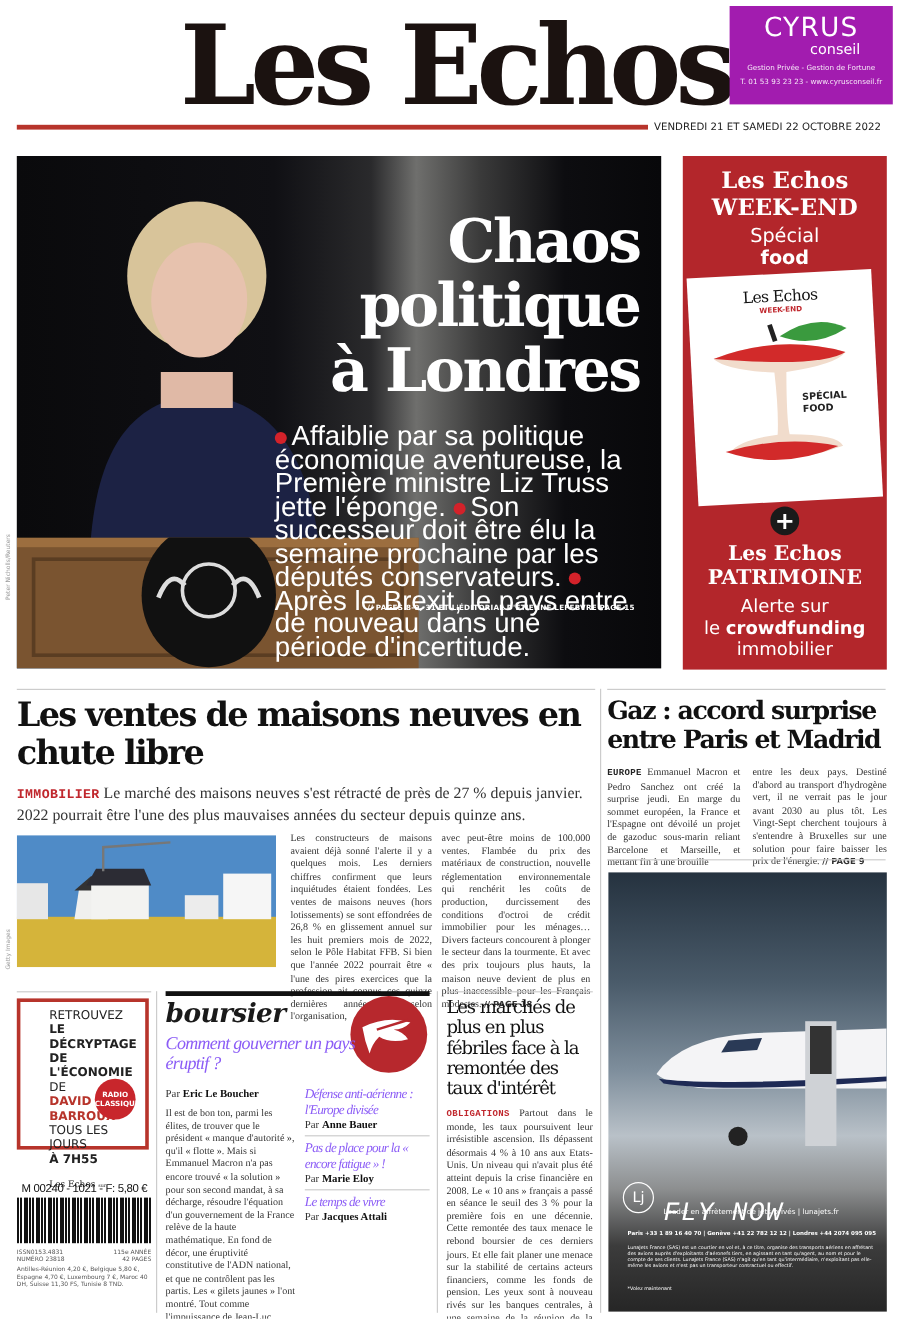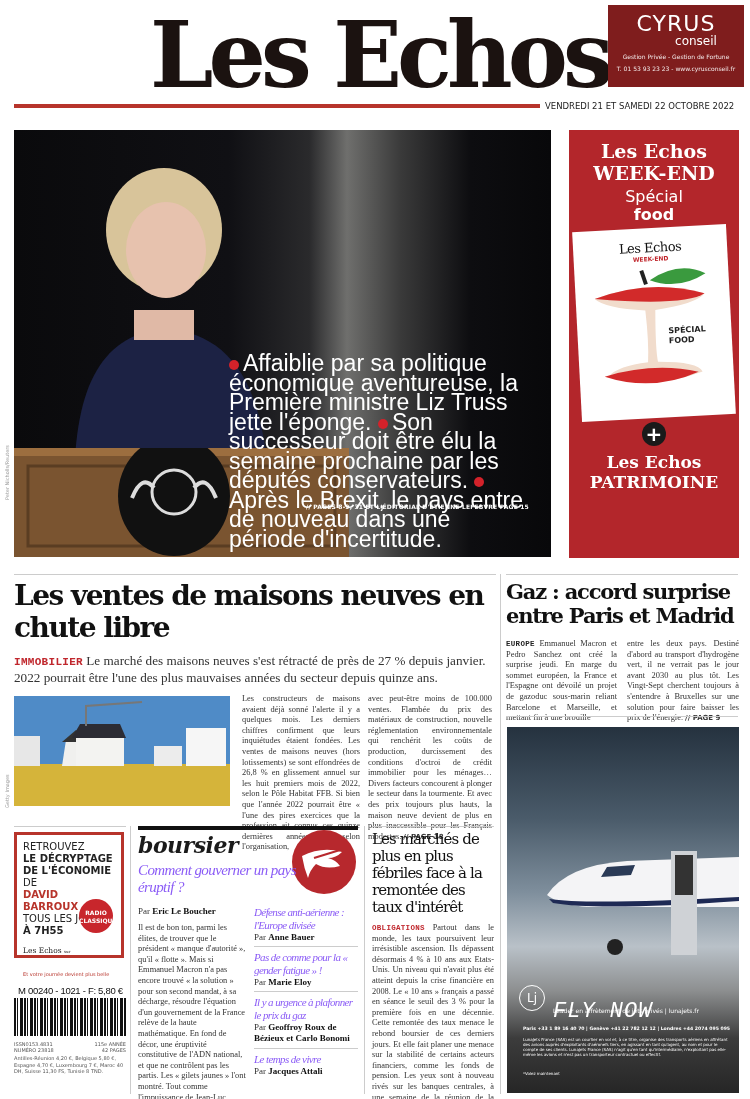--- a/index.html
+++ b/index.html
@@ -1,19 +1,19 @@
 <!DOCTYPE html>
 <html><head>
 <meta charset="utf-8">
 <style>
 *{box-sizing:border-box;margin:0;padding:0}
 body{width:750px;height:1099px;background:#fff;position:relative;overflow:hidden;font-family:"DejaVu Serif",serif;color:#1a1a1a}
 .abs{position:absolute}
 .masthead{left:150px;top:0px;font-family:"DejaVu Serif",serif;font-weight:bold;font-size:92px;letter-spacing:-5px;color:#1b1210;line-height:110px;transform:scaleX(0.98);transform-origin:left}
-.cyrus{left:608px;top:5px;width:136px;height:82px;background:#7f1d1d;color:#fff;text-align:center;font-family:"DejaVu Sans",sans-serif}
+.cyrus{left:608px;top:5px;width:136px;height:82px;background:#a21caf;color:#fff;text-align:center;font-family:"DejaVu Sans",sans-serif}
 .cyrus .brand{font-size:22px;letter-spacing:1px;margin-top:8px;line-height:22px}
 .cyrus .sub{font-size:12px;margin-left:40px;line-height:12px}
 .cyrus .tag{font-size:6px;margin-top:6px;opacity:.9}
 .cyrus .tel{font-size:6px;margin-top:5px;opacity:.9}
 .redline{left:14px;top:104px;width:526px;height:4px;background:#b7342b}
 .date{left:545px;top:101px;font-family:"DejaVu Sans",sans-serif;font-size:8.5px;color:#222}
 .hero{left:14px;top:130px;width:537px;height:427px;background:linear-gradient(90deg,#0a0a0c 0%,#101014 40%,#2a2a2c 55%,#6f6f6d 62%,#3a3a3a 72%,#0d0d10 85%,#08080a 100%);overflow:hidden}
 .hero .photo-person{position:absolute;left:40px;top:30px;width:250px;height:330px}
 .hero h1{position:absolute;right:18px;top:44px;text-align:right;color:#fff;font-family:"DejaVu Serif",serif;font-weight:bold;font-size:50px;line-height:54px;letter-spacing:-2px}
 .hero .lede{position:absolute;right:22px;top:224px;width:300px;text-align:left;color:#fff;font-family:Liberation Sans, sans-serif;font-size:23px;line-height:19.5px}
@@ -29,21 +29,21 @@
 .cover .cw{font-family:"DejaVu Sans",sans-serif;font-size:6px;color:#c0272d;font-weight:bold}
 .plus{position:absolute;left:73px;top:292px;width:24px;height:24px;border-radius:50%;background:#1a1a1a;color:#fff;font-family:"DejaVu Sans",sans-serif;font-weight:bold;font-size:20px;line-height:24px}
 .promo .t2{position:absolute;left:0;right:0;top:322px;font-family:"DejaVu Serif",serif;font-weight:bold;font-size:17px;line-height:20px}
 .promo .s2{position:absolute;left:0;right:0;top:366px;font-family:"DejaVu Sans",sans-serif;font-size:15px;line-height:18px}
 .rule{height:1px;background:#ccc}
 .h2{font-family:"DejaVu Serif",serif;font-weight:bold;letter-spacing:-1.5px;color:#111}
 .kicker{font-family:Liberation Mono, monospace;font-weight:bold;color:#c0272d;letter-spacing:.3px}
 .body8{font-family:"Liberation Serif",serif;font-size:8.4px;line-height:10.6px;color:#333;text-align:justify}
 .pageref{font-family:"DejaVu Sans",sans-serif;font-weight:bold;font-size:7px}
 .vline{width:1px;background:#ccc}
-.radio{left:14px;top:832px;width:110px;height:126px;border:3px solid #b7342b;padding:6px 6px;font-family:"DejaVu Sans",sans-serif;font-size:10px;line-height:12px;color:#222}
+.radio{left:14px;top:832px;width:110px;height:126px;border:3px solid #b7342b;padding:6px 24px;font-family:"DejaVu Sans",sans-serif;font-size:10px;line-height:12px;color:#222}
 .radio .red{color:#b7342b;font-weight:bold}
 .radio b{font-weight:bold}
 .radiologo{position:absolute;right:8px;top:64px;width:34px;height:34px;border-radius:50%;background:#c8262c;color:#fff;font-size:6px;font-weight:bold;text-align:center;line-height:8px;padding-top:10px}
 .barcode{left:14px;top:998px;width:112px;height:38px;background:repeating-linear-gradient(90deg,#111 0 2px,#fff 2px 3px,#111 3px 4px,#fff 4px 6px,#111 6px 9px,#fff 9px 10px)}
 .analyses-bar{left:138px;top:826px;width:220px;height:4px;background:#111}
 .analyses{left:138px;top:832px;font-family:"DejaVu Serif",serif;font-weight:bold;font-style:italic;font-size:22px;letter-spacing:-.5px}
 .ital{font-family:Liberation Serif, serif;font-style:italic;color:#8b5cf6;letter-spacing:-.6px}
 .by{font-family:"Liberation Serif",serif;font-size:9px;color:#333}
 .by b{font-weight:bold;color:#111}
 .hermes{left:292px;top:830px;width:64px;height:64px;border-radius:50%;background:#b7282d}
@@ -70,20 +70,25 @@
     <rect x="80" y="150" width="60" height="30" fill="#e0b9a6"></rect>
   </svg>
   <svg style="position:absolute;left:0;top:318px;width:335px;height:109px" viewBox="0 0 335 109">
     <rect x="0" y="0" width="335" height="109" fill="#7a5430"></rect>
     <rect x="0" y="0" width="335" height="8" fill="#9c6e3f"></rect>
     <rect x="14" y="18" width="307" height="80" fill="none" stroke="#5a3d22" stroke-width="3"></rect>
     <ellipse cx="160" cy="48" rx="56" ry="60" fill="#111"></ellipse>
     <circle cx="160" cy="44" r="22" fill="none" stroke="#ddd" stroke-width="3"></circle>
     <path d="M118 50 q10 -25 22 -10 M202 50 q-10 -25 -22 -10" stroke="#ddd" stroke-width="4" fill="none"></path>
   </svg>
+  <h1>
+    <span>Chaos</span><br>
+    <span>politique</span><br>
+    <span>à Londres</span>
+  </h1>
   <div class="lede">
     <span class="dot"></span><span>Affaiblie par sa politique économique aventureuse, la Première ministre Liz Truss jette l'éponge.</span>
     <span class="dot"></span><span>Son successeur doit être élu la semaine prochaine par les députés conservateurs.</span>
     <span class="dot"></span><span>Après le Brexit, le pays entre de nouveau dans une période d'incertitude.</span>
   </div>
   <div class="ref">// PAGES 8-9, 31 ET L'ÉDITORIAL D'ÉTIENNE LEFEBVRE PAGE 15</div>
 </div>
 <div class="abs credit">Peter Nicholls/Reuters</div>
 
 <div class="abs promo">
@@ -102,20 +107,25 @@
       <path d="M12 34 q56 -18 110 0 q-8 10 -50 14 q-2 40 0 52 q40 2 44 12 q-50 16 -94 0 q10 -10 40 -12 q2 -20 0 -52 q-40 -4 -50 -14z" fill="#f1dccc"></path>
       <path d="M12 34 q56 -18 110 0 q-20 12 -110 0z" fill="#d22a2a"></path>
       <path d="M18 112 q50 -12 94 0 q-47 18 -94 0z" fill="#d22a2a"></path>
       <text x="84" y="72" font-size="8" font-weight="bold" font-family="DejaVu Sans" fill="#222">SPÉCIAL</text>
       <text x="84" y="82" font-size="8" font-weight="bold" font-family="DejaVu Sans" fill="#222">FOOD</text>
     </svg>
   </div>
   <div class="plus">+</div>
   <div class="t2">
     <span>Les Echos</span><br><span>PATRIMOINE</span>
+  </div>
+  <div class="s2">
+    <span>Alerte sur</span><br>
+    <span>le </span><b>crowdfunding</b><br>
+    <span>immobilier</span>
   </div>
 </div>
 
 <div class="abs rule" style="left:14px;top:574px;width:482px"></div>
 <div class="abs h2" style="left:14px;top:580px;width:480px;font-size:28px;line-height:32px">Les ventes de maisons neuves en chute libre</div>
 <div class="abs" style="left:14px;top:653px;width:482px;font-family:'Liberation Serif',serif;font-size:13.2px;line-height:15px;color:#333">
   <span class="kicker" style="font-size:11px">IMMOBILIER</span>
   <span>Le marché des maisons neuves s'est rétracté de près de 27 % depuis janvier. 2022 pourrait être l'une des plus mauvaises années du secteur depuis quinze ans.</span>
 </div>
 <svg class="abs" style="left:14px;top:696px;width:216px;height:110px" viewBox="0 0 216 110">
@@ -187,26 +197,22 @@
 <div class="abs by" style="left:138px;top:906px"><span>Par </span><b>Eric Le Boucher</b></div>
 <div class="abs body8" style="left:138px;top:923px;width:108px;text-align:left">
   <span>Il est de bon ton, parmi les élites, de trouver que le président « manque d'autorité », qu'il « flotte ». Mais si Emmanuel Macron n'a pas encore trouvé « la solution » pour son second mandat, à sa décharge, résoudre l'équation d'un gouvernement de la France relève de la haute mathématique. En fond de décor, une éruptivité constitutive de l'ADN national, et que ne contrôlent pas les partis. Les « gilets jaunes » l'ont montré. Tout comme l'impuissance de Jean-Luc Mélenchon à fédérer à son profit « la souffrance », et son échec à faire passer le chaos de l'Assemblée à la rue.</span> 
 </div>
 <div class="abs" style="left:254px;top:906px;width:104px">
   <div style="padding-bottom:4px;border-bottom:1px solid #ccc">
     <div class="ital" style="font-size:11px;line-height:13px">Défense anti-aérienne : l'Europe divisée</div>
     <div class="by"><span>Par </span><b>Anne Bauer</b></div>
   </div>
   <div style="padding:4px 0;border-bottom:1px solid #ccc">
-    <div class="ital" style="font-size:11px;line-height:13px">Pas de comme pour la « gender fatigue » !</div>
+    <div class="ital" style="font-size:11px;line-height:13px">Pas de place pour la « encore fatigue » !</div>
     <div class="by"><span>Par </span><b>Marie Eloy</b></div>
-  </div>
-  <div style="padding:4px 0;border-bottom:1px solid #ccc">
-    <div class="ital" style="font-size:11px;line-height:13px">Il y a urgence à plafonner le prix du gaz</div>
-    <div class="by" style="line-height:11px"><span>Par </span><b>Geoffroy Roux de Bézieux et Carlo Bonomi</b></div>
   </div>
   <div style="padding-top:4px">
     <div class="ital" style="font-size:11px;line-height:13px">Le temps de vivre</div>
     <div class="by"><span>Par </span><b>Jacques Attali</b></div>
 
   </div>
 </div>
 
 <div class="abs vline" style="left:364px;top:826px;height:268px"></div>
 

